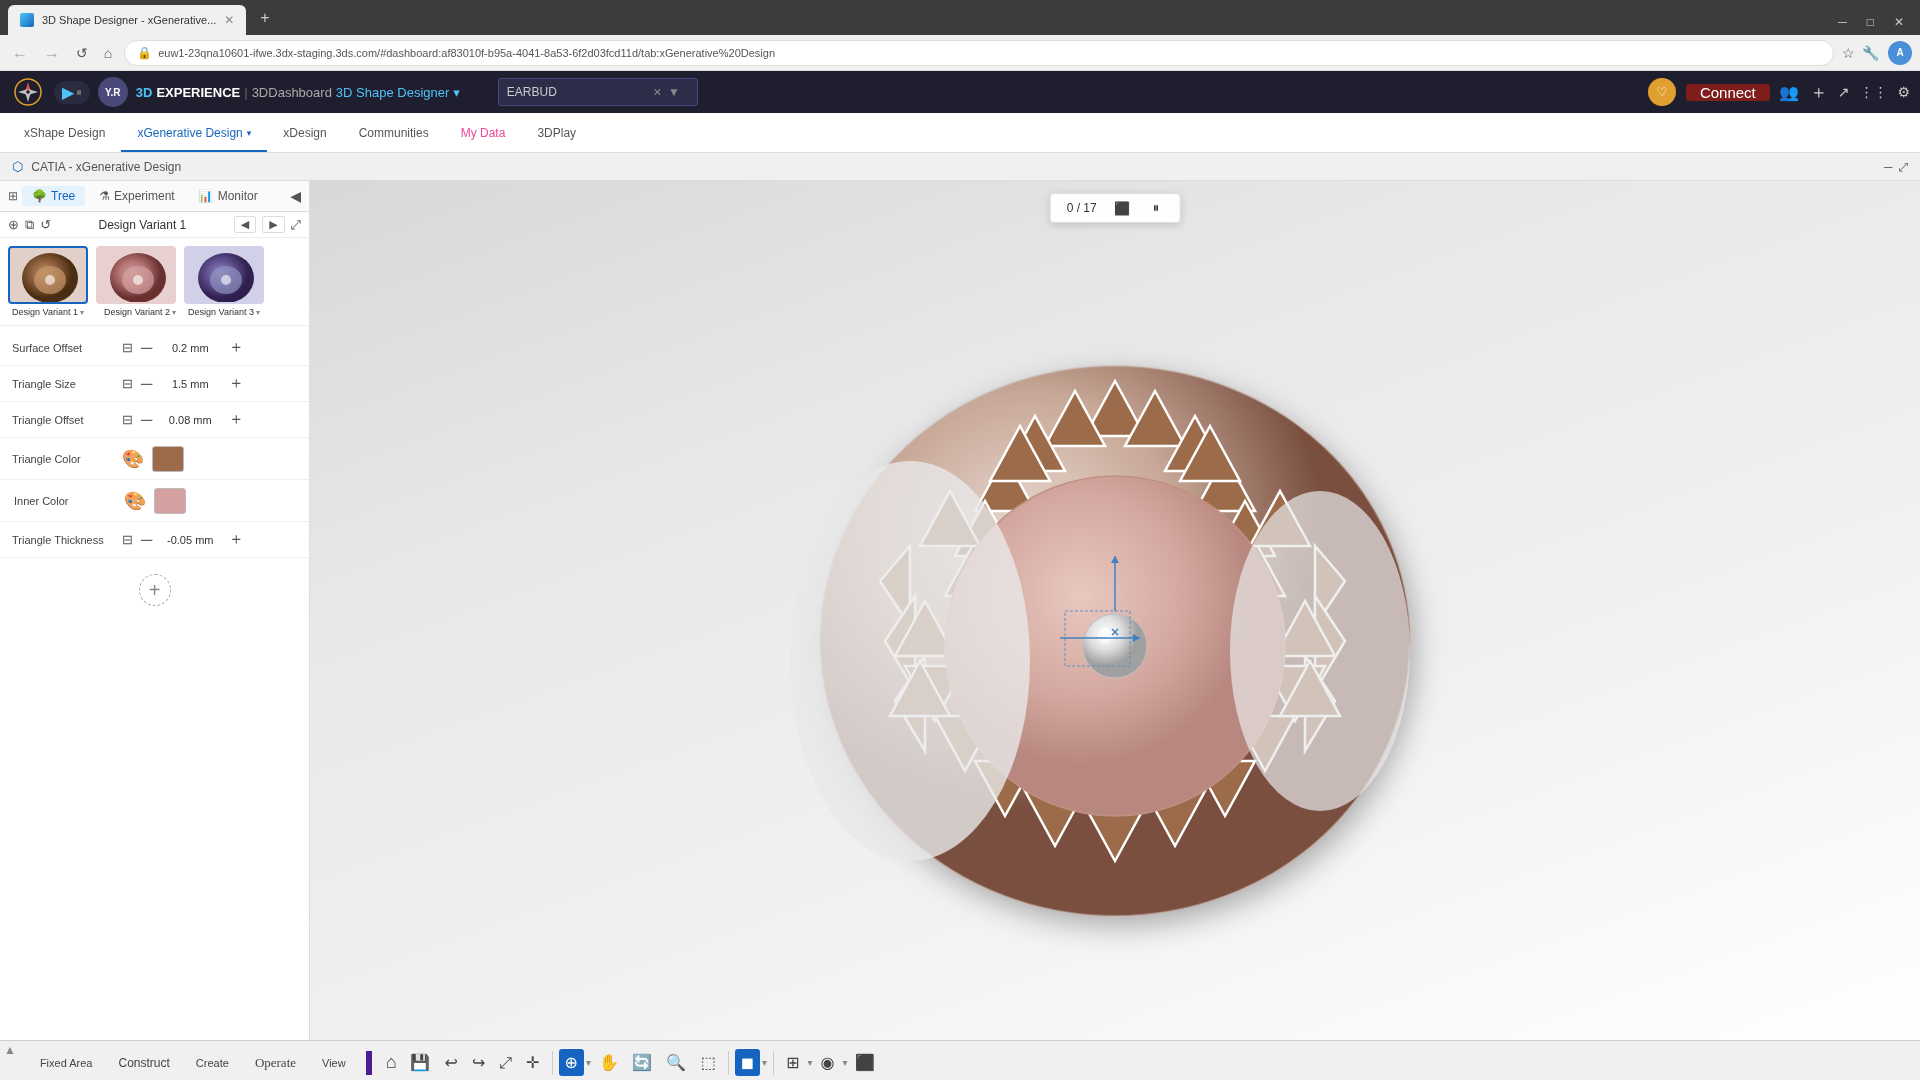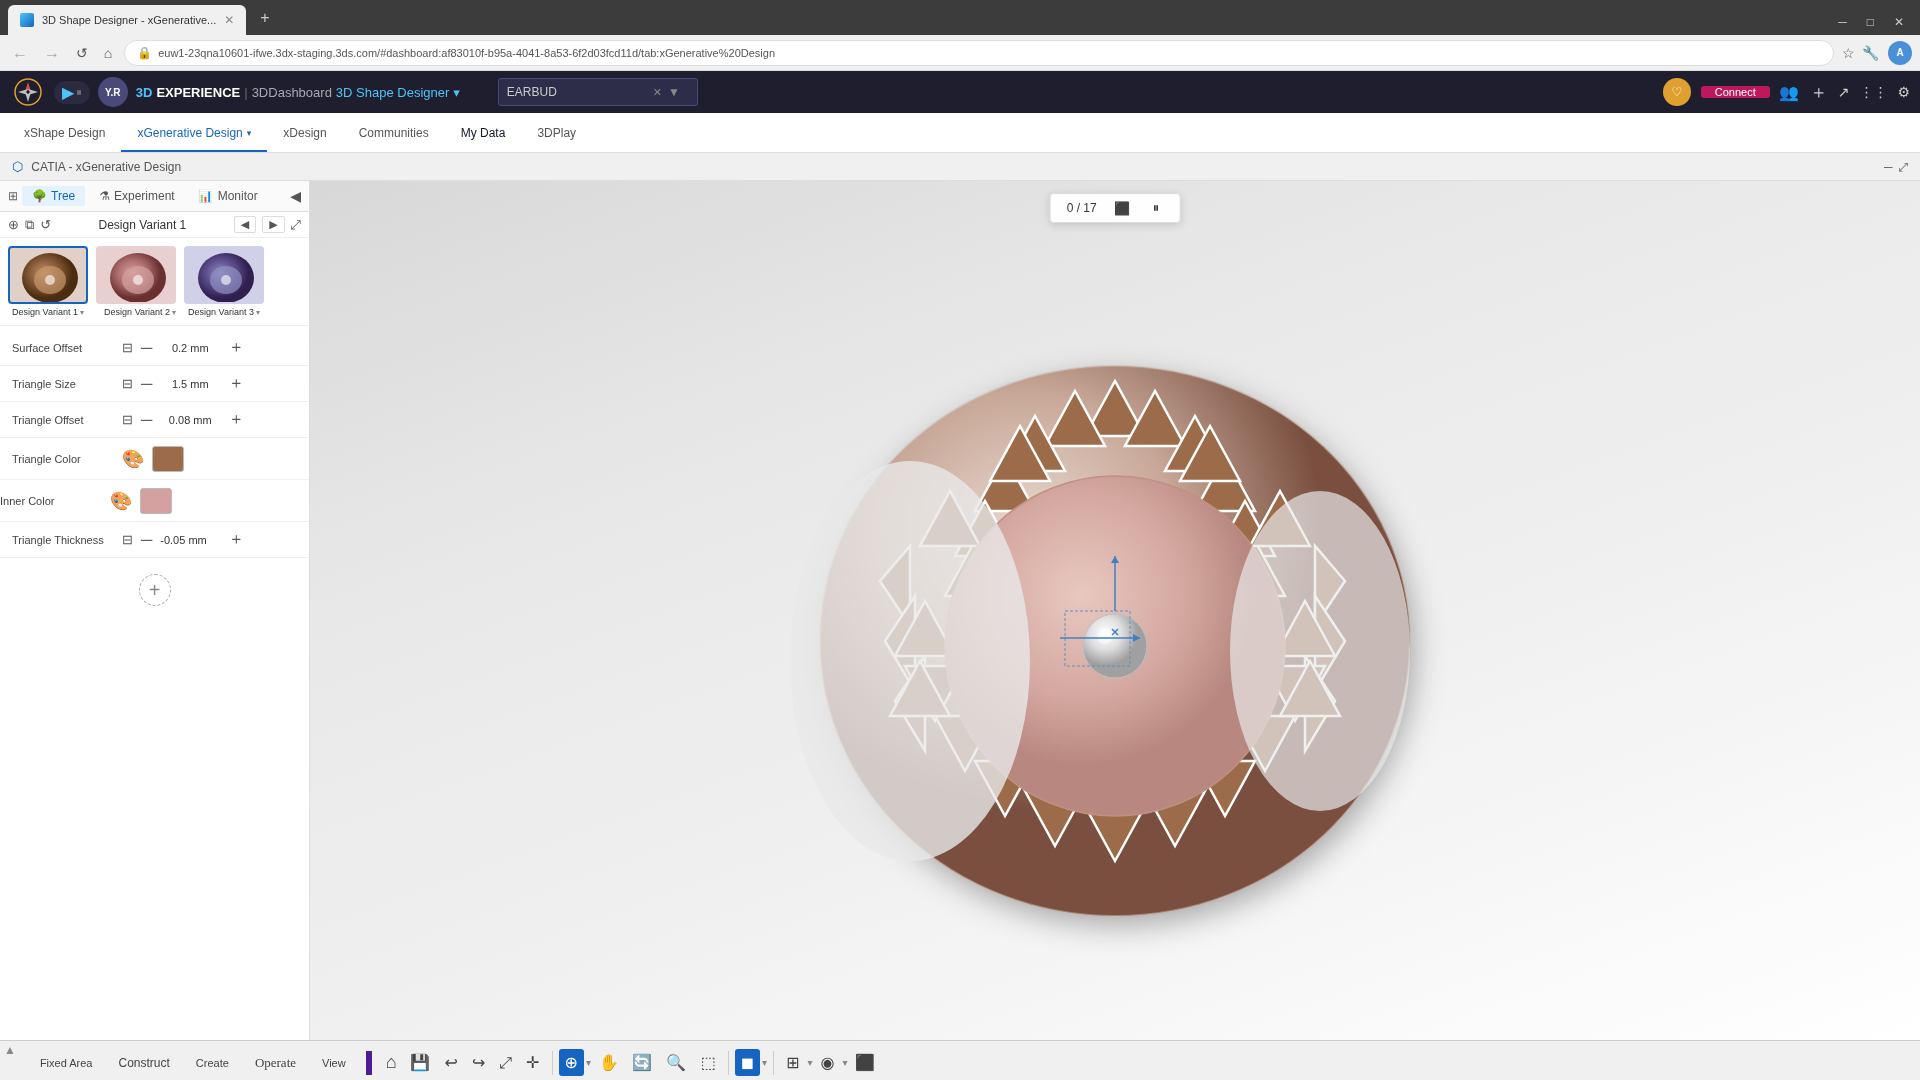--- a/index.html
+++ b/index.html
@@ -69,35 +69,35 @@
   </div>
 
   <div style="margin-left:30px;height:28px;background:#2d2d4a;border:1px solid #4a4a7a;border-radius:3px;display:flex;align-items:center;padding:0 8px;gap:6px;min-width:200px;">
     <input type="text" style="background: none; border: none; color: rgb(204, 204, 204); font-size: 12px; width: 140px; outline: none;" value="EARBUD">
     <span style="color:#888;cursor:pointer;font-size:11px;">✕</span>
     <span style="color:#888;cursor:pointer;font-size:12px;">▼</span>
   </div>
 
   <div style="margin-left:auto;display:flex;gap:10px;align-items:center;">
     <button style="background:#e0a030;border:none;border-radius:50%;width:28px;height:28px;cursor:pointer;color:white;font-size:12px;">♡</button>
-    <button style="background:#be185d;color:white;border:none;border-radius:3px;padding:0 14px;font-size:11px;cursor:pointer;">Connect</button>
+    <button style="background:#7f1d1d;color:white;border:none;border-radius:3px;padding:0 14px;font-size:15px;cursor:pointer;">Connect</button>
     <button style="background:none;border:none;color:#ccc;cursor:pointer;font-size:16px;">👥</button>
     <button style="background:none;border:none;color:#ccc;cursor:pointer;font-size:18px;">＋</button>
     <button style="background:none;border:none;color:#ccc;cursor:pointer;font-size:14px;">↗</button>
     <button style="background:none;border:none;color:#ccc;cursor:pointer;font-size:14px;">⋮⋮</button>
     <button style="background:none;border:none;color:#ccc;cursor:pointer;font-size:14px;">⚙</button>
   </div>
 </div>
 
 <div style="background:white;height:40px;display:flex;align-items:flex-end;padding:0 8px;border-bottom:1px solid #ddd;">
   <div style="padding:6px 16px;font-size:12px;color:#555;cursor:pointer;height:36px;display:flex;align-items:center;border-bottom:2px solid transparent;">xShape Design</div>
   <div style="padding:6px 16px;font-size:12px;color:#1565c0;cursor:pointer;height:36px;display:flex;align-items:center;border-bottom:2px solid #1565c0;font-weight:500;gap:4px;">xGenerative Design <span style="font-size:9px;color:#1565c0;">▾</span></div>
   <div style="padding:6px 16px;font-size:12px;color:#555;cursor:pointer;height:36px;display:flex;align-items:center;border-bottom:2px solid transparent;">xDesign</div>
   <div style="padding:6px 16px;font-size:12px;color:#555;cursor:pointer;height:36px;display:flex;align-items:center;border-bottom:2px solid transparent;">Communities</div>
-  <div style="padding:6px 16px;font-size:12px;color:#0f172a;cursor:pointer;height:36px;display:flex;align-items:center;border-bottom:2px solid transparent;">My Data</div>
+  <div style="padding:6px 16px;font-size:12px;color:#ec4899;cursor:pointer;height:36px;display:flex;align-items:center;border-bottom:2px solid transparent;">My Data</div>
   <div style="padding:6px 16px;font-size:12px;color:#555;cursor:pointer;height:36px;display:flex;align-items:center;border-bottom:2px solid transparent;">3DPlay</div>
 </div>
 
 <div style="background:#f0f0f0;height:28px;display:flex;align-items:center;padding:0 12px;border-bottom:1px solid #ddd;font-size:12px;color:#555;gap:8px;">
   <span style="color:#1565c0;font-size:13px;">⬡</span>
   <span>CATIA - xGenerative Design</span>
   <div style="margin-left:auto;display:flex;gap:6px;">
     <button style="background:none;border:none;cursor:pointer;color:#555;font-size:12px;">─</button>
     <button style="background:none;border:none;cursor:pointer;color:#555;font-size:12px;">⤢</button>
   </div>
@@ -224,34 +224,34 @@
       </div>
 
       <div style="display:flex;align-items:center;padding:6px 12px;min-height:42px;border-bottom:1px solid #f0f0f0;">
         <span style="width:110px;font-size:11px;color:#444;flex-shrink:0;">Triangle Color</span>
         <div style="display:flex;align-items:center;gap:8px;flex:1;">
           <span style="font-size:18px;cursor:pointer;">🎨</span>
           <div style="width:32px;height:26px;border-radius:3px;border:1px solid #bbb;cursor:pointer;background:#9b6b4a;"></div>
         </div>
       </div>
 
-      <div style="display:flex;align-items:center;padding:6px 0;min-height:42px;border-bottom:1px solid #f0f0f0;">
+      <div style="display:flex;align-items:center;padding:6px 14px;min-height:42px;border-bottom:1px solid #f0f0f0;">
         <span style="width:110px;font-size:11px;color:#444;flex-shrink:0;">Inner Color</span>
         <div style="display:flex;align-items:center;gap:8px;flex:1;">
           <span style="font-size:18px;cursor:pointer;">🎨</span>
           <div style="width:32px;height:26px;border-radius:3px;border:1px solid #bbb;cursor:pointer;background:#d4a0a0;"></div>
         </div>
       </div>
 
       <div style="display:flex;align-items:center;padding:6px 12px;min-height:36px;border-bottom:1px solid #f0f0f0;">
         <span style="width:110px;font-size:11px;color:#444;flex-shrink:0;">Triangle Thickness</span>
         <div style="display:flex;align-items:center;gap:6px;flex:1;">
           <span style="color:#555;font-size:13px;">⊟</span>
           <button style="background:none;border:none;cursor:pointer;color:#555;font-size:16px;padding:0 2px;">─</button>
-          <span style="font-size:11px;color:#333;min-width:60px;">-0.05 mm</span>
+          <span style="font-size:11px;color:#333;min-width:60px;text-align:center;">-0.05 mm</span>
           <button style="background:none;border:none;cursor:pointer;color:#555;font-size:16px;padding:0 2px;">＋</button>
         </div>
       </div>
 
       <div style="display:flex;justify-content:center;padding:16px;">
         <button style="width:32px;height:32px;border-radius:50%;border:1px dashed #aaa;background:none;cursor:pointer;color:#888;font-size:20px;display:flex;align-items:center;justify-content:center;">+</button>
       </div>
     </div>
   </div>
 

